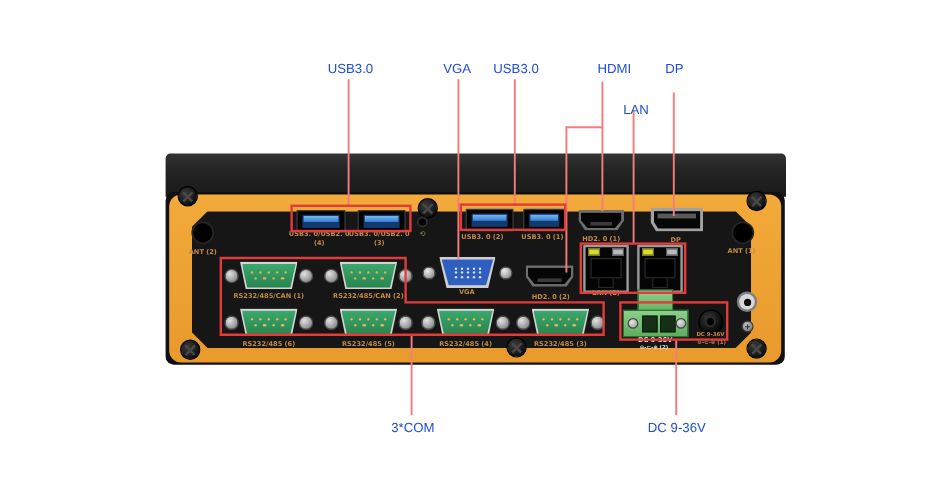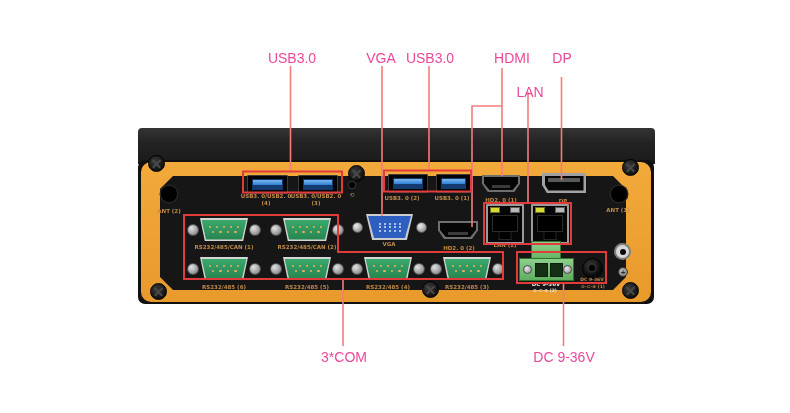--- a/index.html
+++ b/index.html
@@ -1,19 +1,19 @@
 <!DOCTYPE html>
 <html><head>
 <meta charset="utf-8">
 <style>
   html,body{margin:0;padding:0;background:#fff;font-family:"Liberation Sans",sans-serif;}
   #stage{position:relative;width:790px;height:413px;background:#ffffff;overflow:hidden;}
 
   
-  .callout{position:absolute;transform:translateX(-50%);font-size:14px;line-height:18px;color:#ec4899;white-space:nowrap;}
+  .callout{position:absolute;transform:translateX(-50%);font-size:11px;line-height:18px;color:#1d4ed8;white-space:nowrap;}
 
   
   .flange{position:absolute;left:138px;top:128px;width:517px;height:36px;
     background:linear-gradient(180deg,#343434 0%,#232323 40%,#1a1a1a 100%);
     border-radius:4px 4px 0 0;}
   .body{position:absolute;left:138px;top:160px;width:516px;height:144px;background:#101010;border-radius:7px;}
   .bezel{position:absolute;left:141px;top:162px;width:510px;height:140px;background:linear-gradient(180deg,#f2aa3a,#e89a2b);border-radius:10px;}
   .panel{position:absolute;left:160px;top:176px;width:466px;height:114px;background:#161616;
     clip-path:polygon(13px 0,453px 0,466px 13px,466px 101px,453px 114px,13px 114px,0 101px,0 13px);}
 

